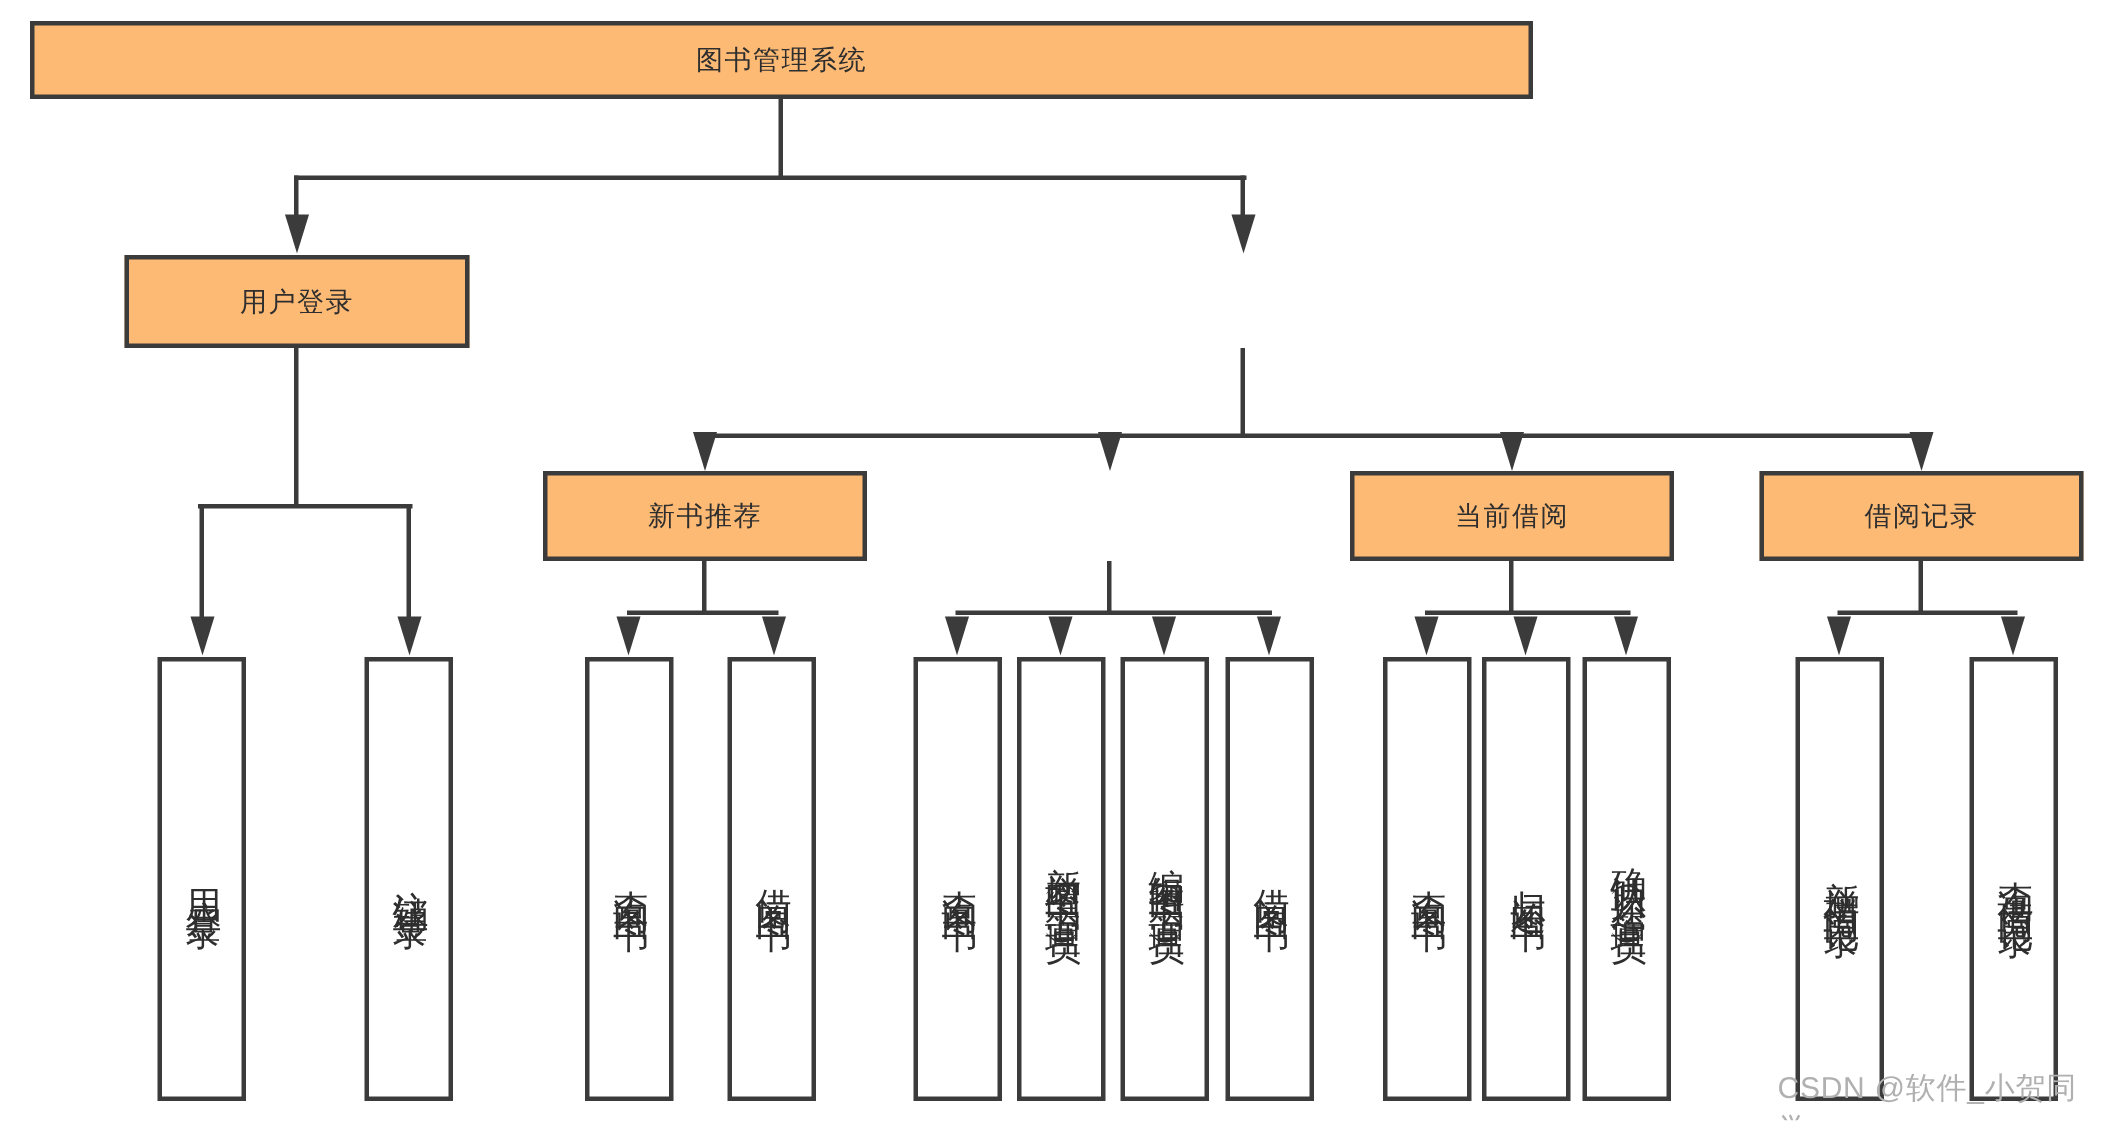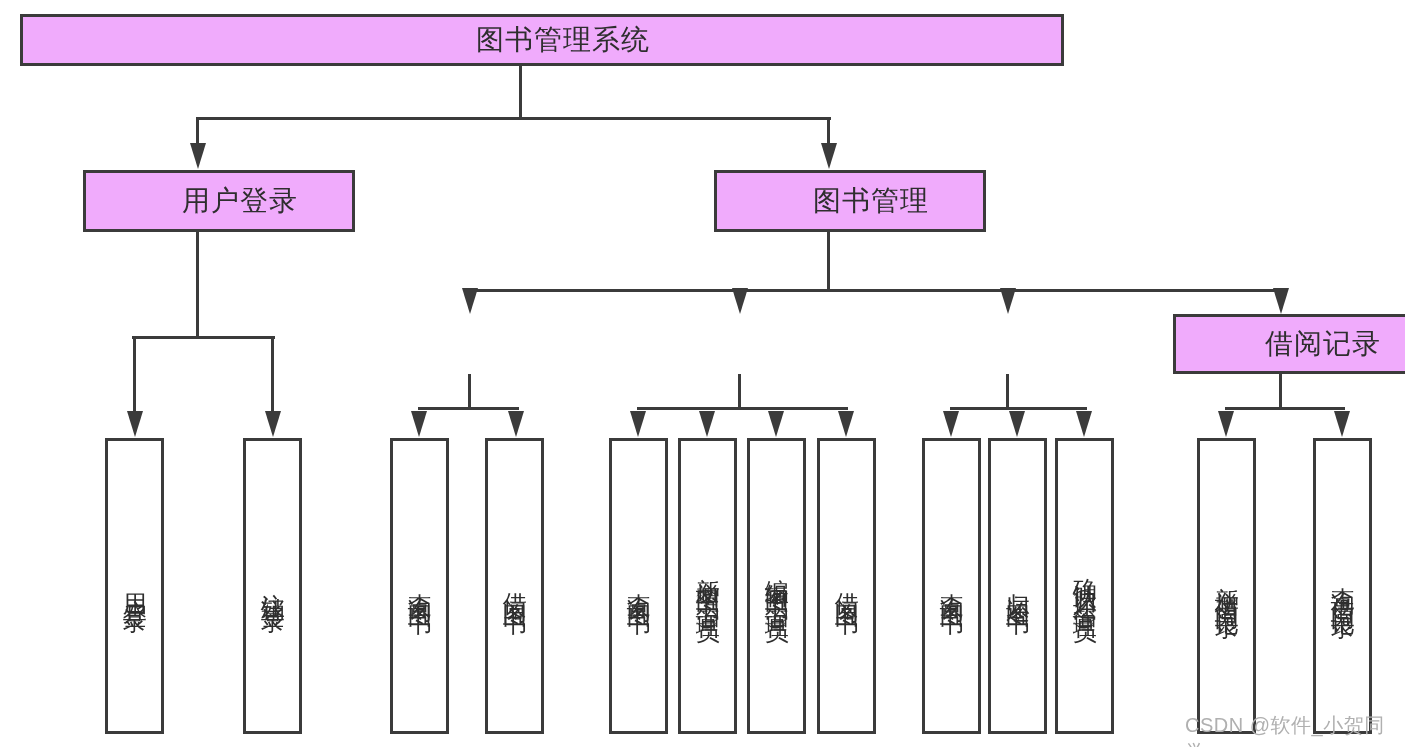--- a/index.html
+++ b/index.html
@@ -1,23 +1,23 @@
 <!DOCTYPE html>
 <html style="--line: #3b3b3b; --text: #2e2e2e; --wm: #b0b0b0; --bg: #ffffff;"><head>
 <meta charset="utf-8">
 <style>
   html,body{margin:0;padding:0;background:#fff;}
   .canvas{
     position:relative;width:1405px;height:747px;background:var(--bg,#fff);
     font-family:"Liberation Sans","DejaVu Sans",sans-serif;overflow:hidden;
   }
   .hbox{
-    position:absolute;background:#f0abfc;border:3px solid var(--line,#3b3b3b);
+    position:absolute;background:#fdba74;border:3px solid var(--line,#3b3b3b);
     display:flex;align-items:center;justify-content:center;
-    font-size:28px;color:var(--text,#2e2e2e);letter-spacing:1px;padding-left:42px;
+    font-size:18px;color:var(--text,#2e2e2e);letter-spacing:1px;
   }
   .vbox{
     position:absolute;background:#fff;border:3px solid var(--line,#3b3b3b);
     width:53px;height:290px;top:438px;
     display:flex;align-items:center;justify-content:center;
     color:var(--text,#2e2e2e);
   }
   .vtext{
     writing-mode:vertical-rl;text-orientation:mixed;
     font-size:24px;letter-spacing:6px;line-height:1.1;white-space:nowrap;
@@ -35,24 +35,25 @@
 </style>
 </head>
 <body>
 
 <div class="canvas">
 
   <div class="hbox" style="left:20px;top:14px;width:996px;height:46px;">图书管理系统</div>
 
   <div class="hbox" style="left:83px;top:170px;width:224px;height:56px;">用户登录</div>
 
-  <div class="hbox" style="left:714px;top:170px;width:224px;height:56px;">图书管理</div>
+
+  <div class="hbox" style="left:362px;top:314px;width:210px;height:54px;">新书推荐</div>
 
 
-
+  <div class="hbox" style="left:900px;top:314px;width:210px;height:54px;">当前借阅</div>
 
   <div class="hbox" style="left:1173px;top:314px;width:210px;height:54px;font-family:Liberation Serif, serif;">借阅记录</div>
 
   <div class="vbox" style="left:105px;">
     <span class="vtext">用户登录</span>
   </div>
   <div class="vbox" style="left:243px;">
     <span class="vtext">注销登录</span>
   </div>
 

